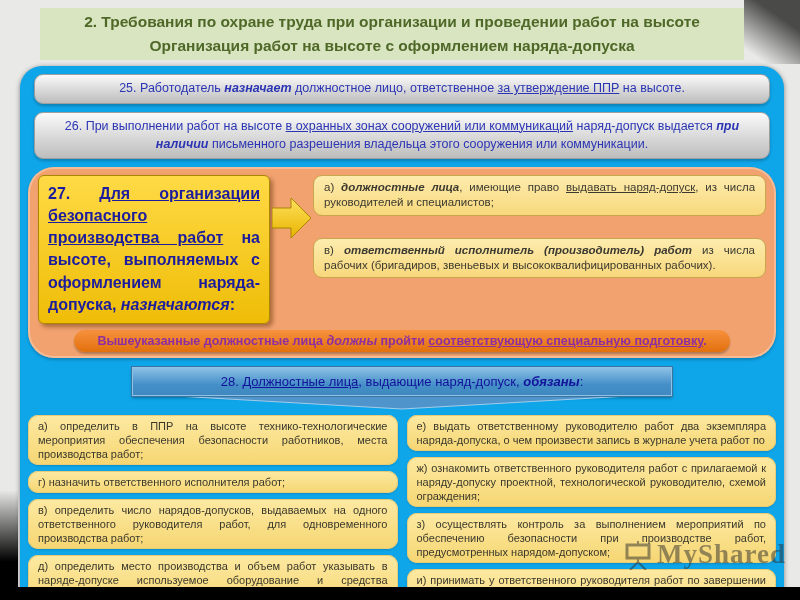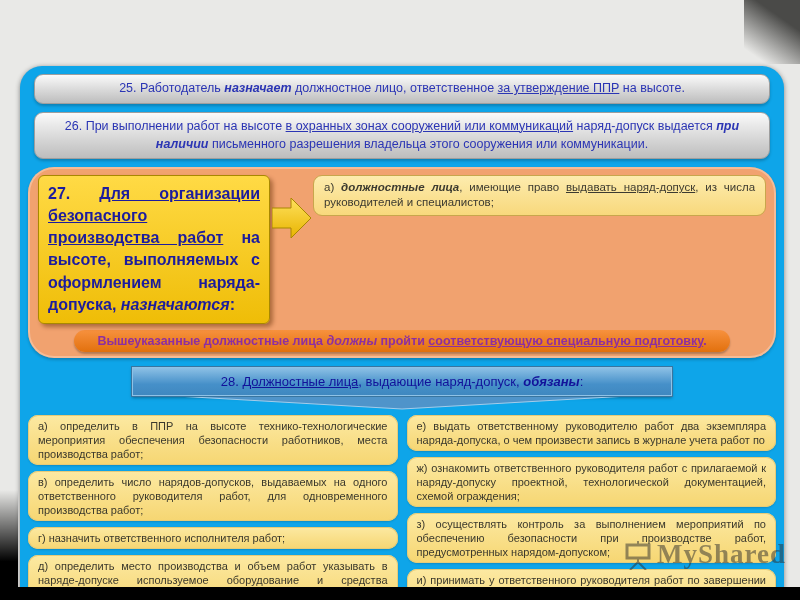--- a/index.html
+++ b/index.html
@@ -64,62 +64,67 @@
       opacity:.5;color:#2f2f2f;font-family:"Liberation Serif",serif;
       font-size:27px;font-weight:600;letter-spacing:1px;}
 </style>
 </head>
 <body>
 
 <div class="stage">
 
   <div class="tr-shade"></div>
 
+  <div class="hdr">
+    <div>2. Требования  по охране труда при организации и проведении работ на высоте</div>
+    <div>Организация работ на высоте с оформлением наряда-допуска</div>
+  </div>
 
   <div class="panel">
 
     <div class="gbar"><span>25. Работодатель </span><span style="font-weight: bold; font-style: italic;">назначает</span><span> должностное лицо, ответственное </span><span style="text-decoration: underline;">за утверждение ППР</span><span> на высоте.</span></div>
     <div class="gbar"><span>26. При выполнении работ на высоте </span><span style="text-decoration: underline;">в охранных зонах сооружений или коммуникаций</span><span> наряд-допуск выдается </span><span style="font-weight: bold; font-style: italic;">при наличии</span><span> письменного разрешения владельца этого сооружения или коммуникации.</span></div>
 
     <div class="owrap">
       <div class="orow">
         <div class="y27"><span>27. </span><span style="text-decoration: underline;">Для организации безопасного производства работ</span><span> на высоте, выполняемых с оформлением наряда-допуска, </span><span style="font-weight: bold; font-style: italic;">назначаются</span><span>:</span></div>
         <svg class="arrow" width="40" height="46" viewBox="0 0 40 46">
           <defs>
             <linearGradient id="ag" x1="0" y1="0" x2="0" y2="1">
               <stop offset="0" stop-color="#ffe15e"></stop>
                 <stop offset="1" stop-color="#e8b400"></stop>
             </linearGradient>
           </defs>
           <polygon points="0,13 19,13 19,3 39,23 19,43 19,33 0,33" fill="url(#ag)" stroke="#a98800" stroke-width="1"></polygon>
         </svg>
         <div class="alist">
           <div class="abox"><span>а) </span><span style="font-weight: bold; font-style: italic;">должностные лица</span><span>, имеющие право </span><span style="text-decoration: underline;">выдавать наряд-допуск</span><span>, из числа руководителей и специалистов;</span></div>
+          <div class="abox"><span>в) </span><span style="font-weight: bold; font-style: italic;">ответственный исполнитель (производитель) работ</span><span> из числа рабочих (бригадиров, звеньевых и высококвалифицированных рабочих).</span></div>
         </div>
       </div>
       <div class="tnote"><span>Вышеуказанные должностные лица </span><span style="font-weight: bold; font-style: italic;">должны</span><span> пройти </span><span style="text-decoration: underline;">соответствующую специальную подготовку</span><span>.</span></div>
     </div>
 
     <div class="banner-wrap">
       <div class="banner"><span>28. </span><span style="text-decoration: underline;">Должностные лица</span><span>, выдающие наряд-допуск, </span><span style="font-weight: bold; font-style: italic;">обязаны</span><span>:</span></div>
       <svg class="chev" width="460" height="14" viewBox="0 0 460 14">
         <polygon points="4,0 456,0 230,13" fill="#4f94ca" stroke="#a5cce9" stroke-width="1"></polygon>
       </svg>
     </div>
 
     <div class="duties">
       <div class="dcol">
         <div class="dbox">а) определить в ППР на высоте технико-технологические мероприятия обеспечения безопасности работников, места производства работ;</div>
+        <div class="dbox">г) назначить ответственного исполнителя работ;</div>
         <div class="dbox">в) определить число нарядов-допусков, выдаваемых на одного ответственного руководителя работ, для одновременного производства работ;</div>
-        <div class="dbox">г) назначить ответственного исполнителя работ;</div>
         <div class="dbox">д) определить место производства и объем работ указывать в наряде-допуске используемое оборудование и средства механизации;</div>
       </div>
       <div class="dcol">
         <div class="dbox">е) выдать ответственному руководителю работ два экземпляра наряда-допуска, о чем произвести запись в журнале учета работ по</div>
-        <div class="dbox">ж) ознакомить ответственного руководителя работ с прилагаемой к наряду-допуску проектной, технологической документацией, схемой ограждения;</div>
+        <div class="dbox">ж) ознакомить ответственного руководителя работ с прилагаемой к наряду-допуску проектной, технологической руководителю, схемой ограждения;</div>
         <div class="dbox">з) осуществлять контроль за выполнением мероприятий по обеспечению безопасности при производстве работ, предусмотренных нарядом-допуском;</div>
         <div class="dbox">и) принимать у ответственного руководителя работ по завершении работы закрытый наряд-допуск с записью в журнале учета работ по наряду-допуску.</div>
       </div>
     </div>
 
   </div>
 
   <div class="wm">
     <svg width="28" height="30" viewBox="0 0 28 30">
       <line x1="14" y1="1" x2="14" y2="5" stroke="#2f2f2f" stroke-width="2"></line>

